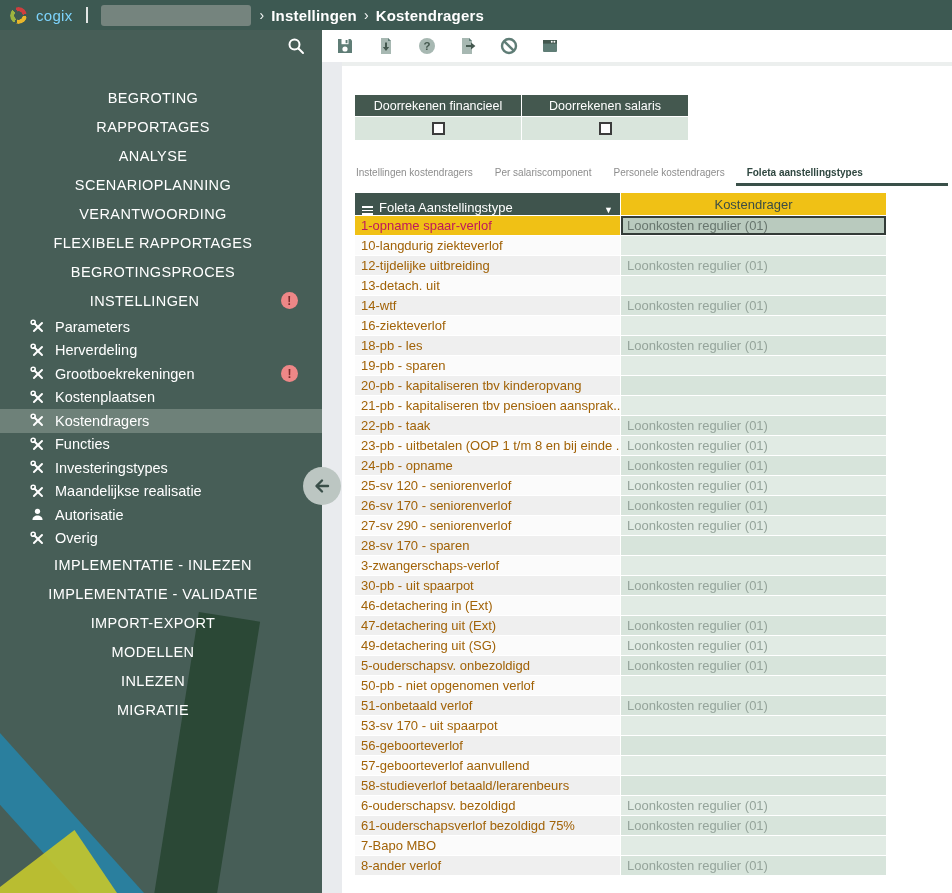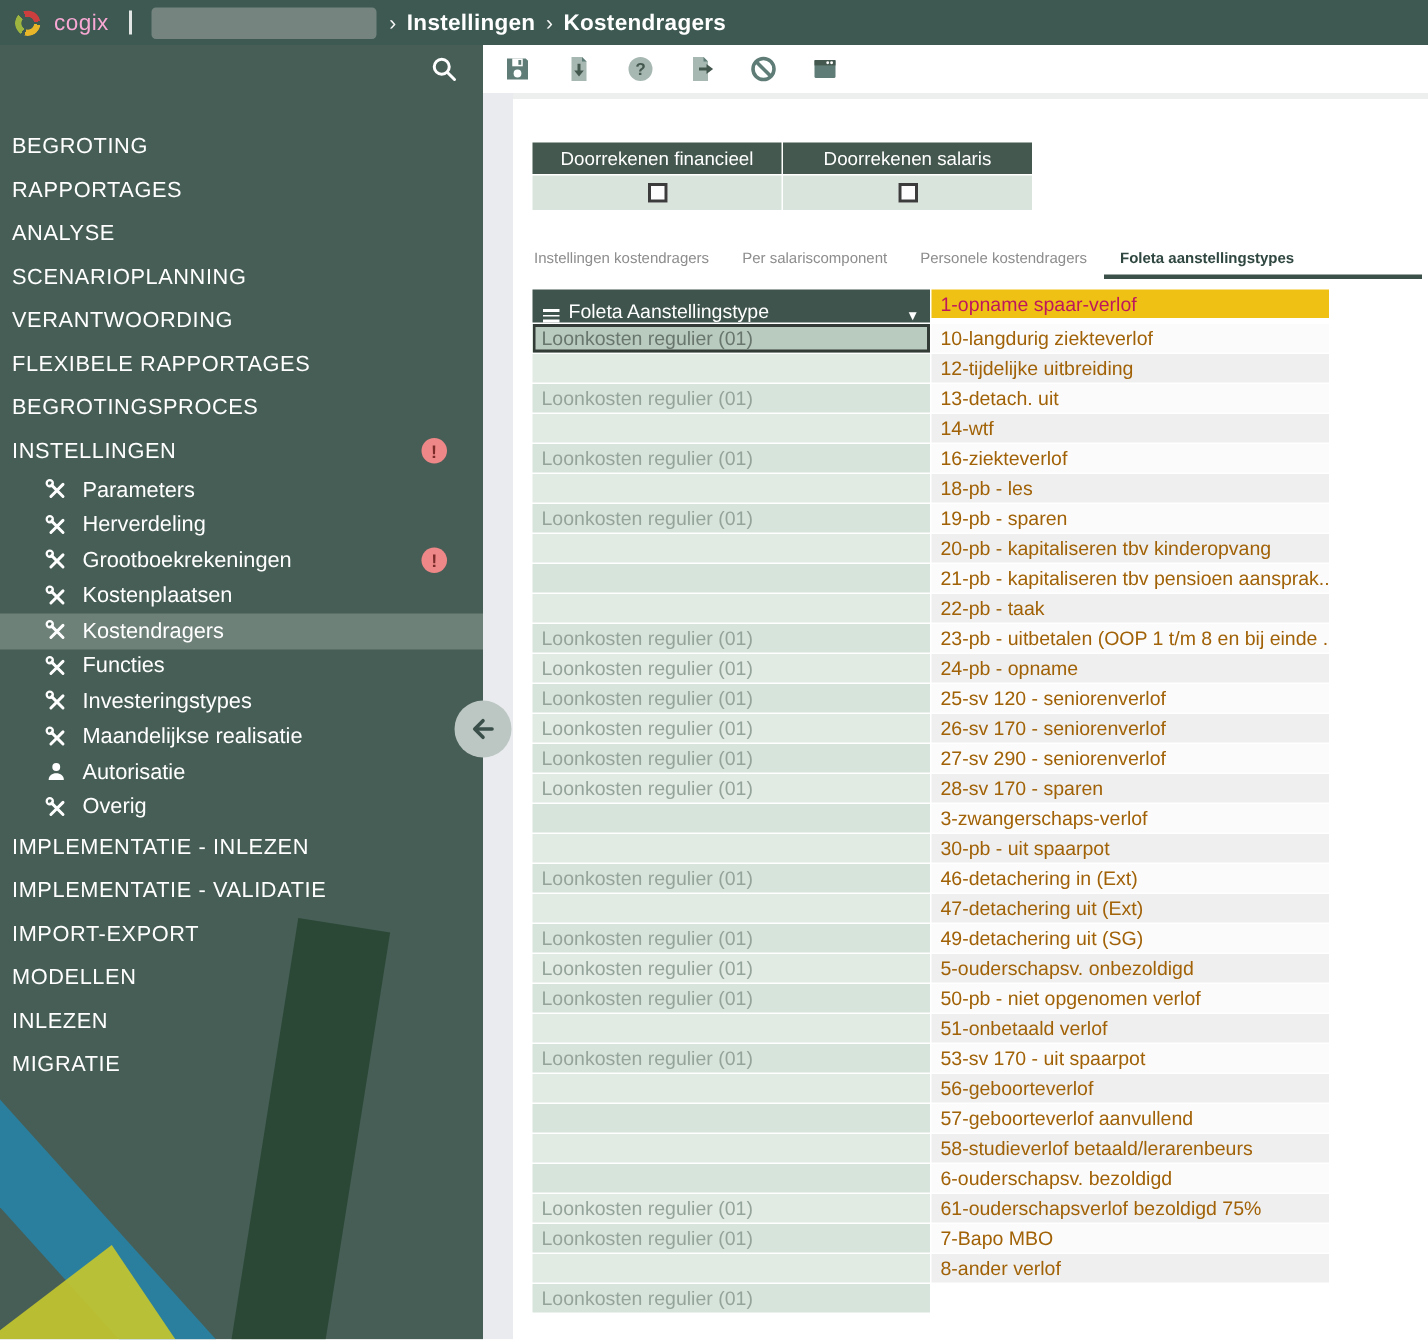--- a/index.html
+++ b/index.html
@@ -12,37 +12,37 @@
   .topbar {
     position:absolute; left:0; top:0; width:952px; height:30px;
     background:#3d5952; display:flex; align-items:center; gap:9px; padding-left:10px;
   }
   .logo-mark {
     width:17px; height:17px; border-radius:50%;
     background:conic-gradient(from 340deg,#cd3e3e 0 100deg,transparent 100deg 118deg,#e9b62a 118deg 215deg,transparent 215deg 233deg,#9db43f 233deg 330deg,transparent 330deg 360deg);
     -webkit-mask:radial-gradient(circle at center,transparent 0 4px,#000 4.5px);
             mask:radial-gradient(circle at center,transparent 0 4px,#000 4.5px);
   }
-  .logo-text { color:#f9a8d4; font-size:15px; font-weight:500; letter-spacing:.3px; }
+  .logo-text { color:#7dd3fc; font-size:15px; font-weight:500; letter-spacing:.3px; }
   .topbar-divider { width:2px; height:16px; background:#fff; opacity:.85; margin:0 4px; }
   .org-pill { width:150px; height:21px; background:#75847e; border-radius:3px; }
   .breadcrumb { display:flex; align-items:center; gap:7px; color:#fff; }
   .crumb-sep { font-size:14px; font-weight:400; opacity:.95; }
   .crumb { font-size:15px; font-weight:700; letter-spacing:.2px; }
   
   .sidebar {
     position:absolute; left:0; top:30px; width:322px; height:863px;
     background:#475e57; overflow:hidden;
   }
   .search-row { height:32px; display:flex; justify-content:flex-end; align-items:center; padding-right:16px; }
   .search-btn { width:20px; height:20px; display:flex; align-items:center; justify-content:center; cursor:pointer; }
   .menu { position:relative; padding-top:21px; z-index:2; }
   .menu-item {
     height:29px; display:flex; align-items:center; padding:0 24px 0 8px;
-    color:#fff; font-size:14.5px; letter-spacing:.4px; cursor:pointer; white-space:nowrap;
+    color:#fff; font-size:14.5px; letter-spacing:.4px; cursor:pointer; white-space:nowrap;text-align:center;
   }
   .mi-label { flex:1; }
   .badge {
     width:17px; height:17px; border-radius:50%; background:#ee8787; color:#7c2b2b;
     font-size:12px; font-weight:bold; display:flex; align-items:center; justify-content:center; flex:none;
   }
   .submenu-item {
     height:23.5px; display:flex; align-items:center; gap:10px;
     padding:0 24px 0 30px; color:#fff; font-size:14.5px; cursor:pointer; white-space:nowrap;
   }
@@ -396,20 +396,23 @@
       <div class="dt-grid" id="dt-grid">
         <div class="dt-head1">
           <span class="hamb">
               <span></span>
               <span></span>
               <span></span>
             </span>
           <span>Foleta Aanstellingstype</span>
           <span class="caret">▼</span>
         </div>
+        <div class="dt-head2">
+          <span>Kostendrager</span>
+        </div>
       <div class="dt-cell-a even sel">1-opname spaar-verlof</div>
           <div class="dt-cell-b even sel">Loonkosten regulier (01)</div>
           <div class="dt-cell-a odd">10-langdurig ziekteverlof</div>
           <div class="dt-cell-b odd"></div>
           <div class="dt-cell-a even">12-tijdelijke uitbreiding</div>
           <div class="dt-cell-b even">Loonkosten regulier (01)</div>
           <div class="dt-cell-a odd">13-detach. uit</div>
           <div class="dt-cell-b odd"></div>
           <div class="dt-cell-a even">14-wtf</div>
           <div class="dt-cell-b even">Loonkosten regulier (01)</div>

